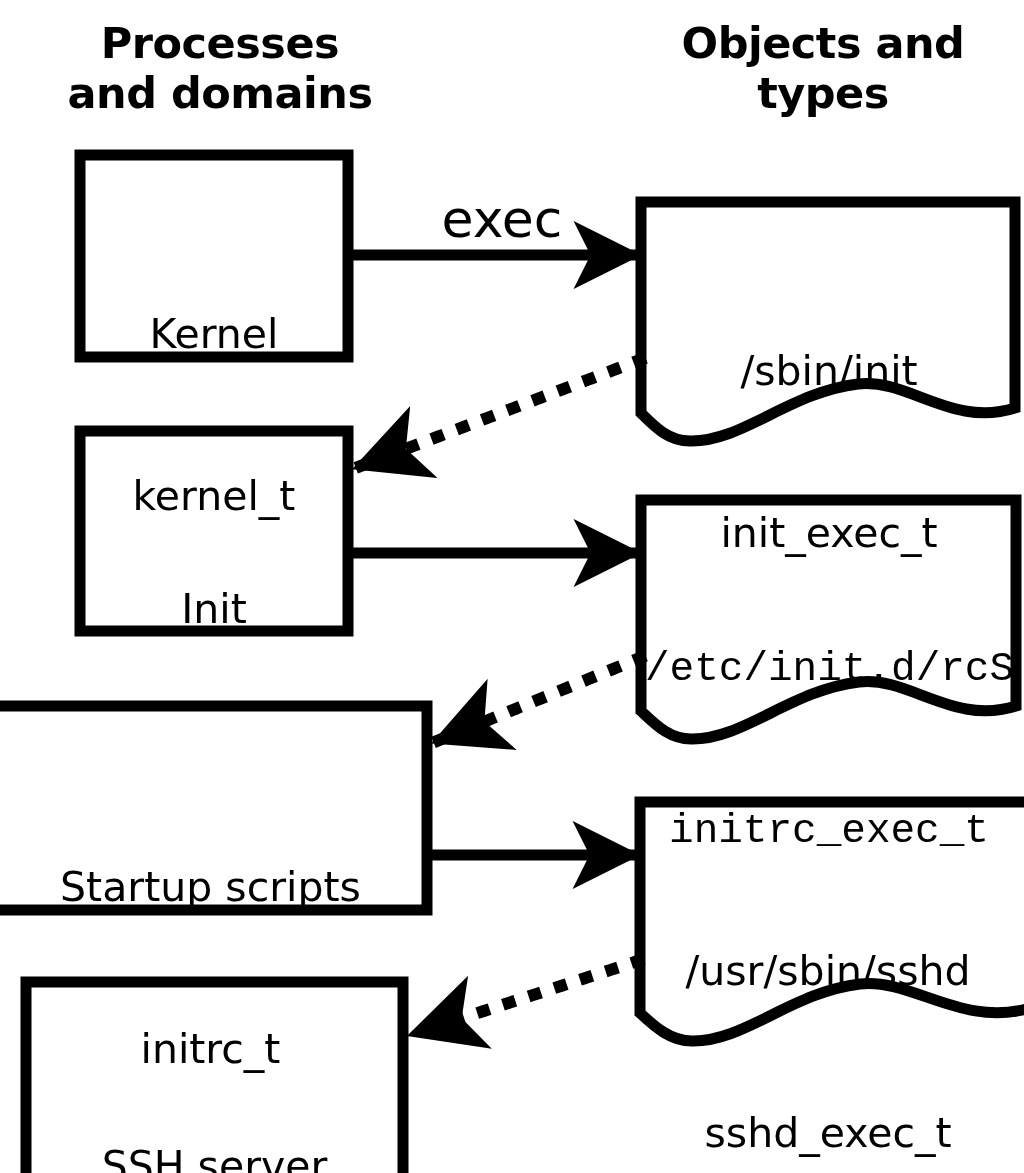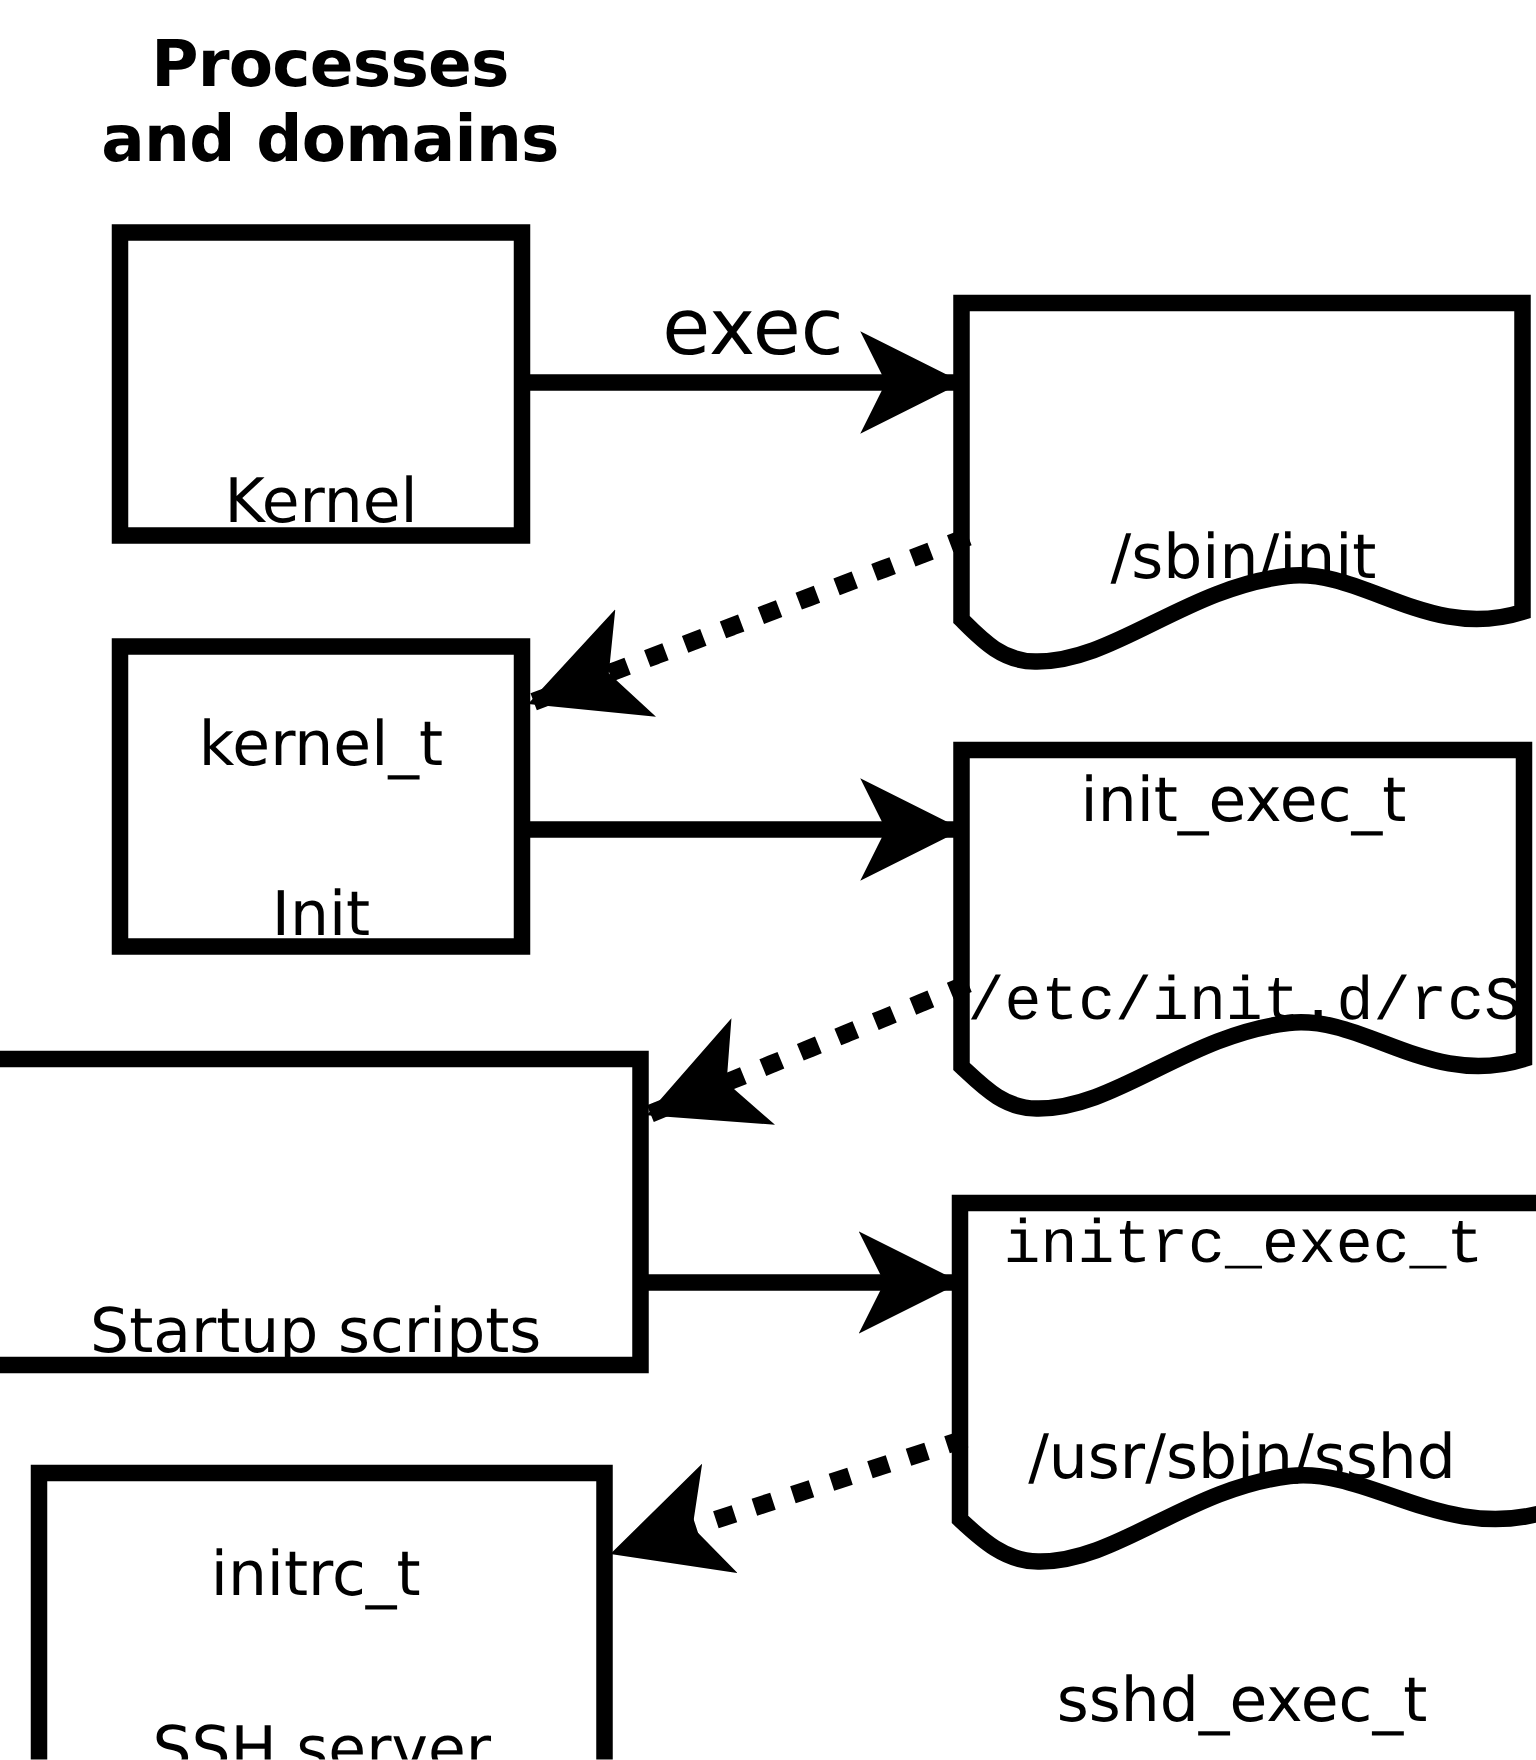--- a/index.html
+++ b/index.html
@@ -57,20 +57,22 @@
 <body>
 
 <div id="diagram-root">
 
   <div class="abs col-header" style="left:30px; top:6px; width:380px;">
     <div>Processes</div>
     <div>and domains</div>
   </div>
 
   <div class="abs col-header" style="left:640px; top:6px; width:366px;">
+    <div>Objects and</div>
+    <div>types</div>
   </div>
 
   <svg id="diagram-svg" viewBox="0 0 1024 1173" xmlns="http://www.w3.org/2000/svg">
 
     <defs>
       <marker id="arrow-solid" viewBox="0 0 12 12" refX="11" refY="6" markerWidth="6.2" markerHeight="6.2" orient="auto-start-reverse">
         <path d="M 0 0 L 12 6 L 0 12 L 3 6 Z" fill="#000000"></path>
       </marker>
       <marker id="arrow-dotted" viewBox="0 0 12 12" refX="11" refY="6" markerWidth="6.4" markerHeight="6.4" orient="auto-start-reverse">
         <path d="M 0 0 L 12 6 L 0 12 L 3 6 Z" fill="#000000"></path>

